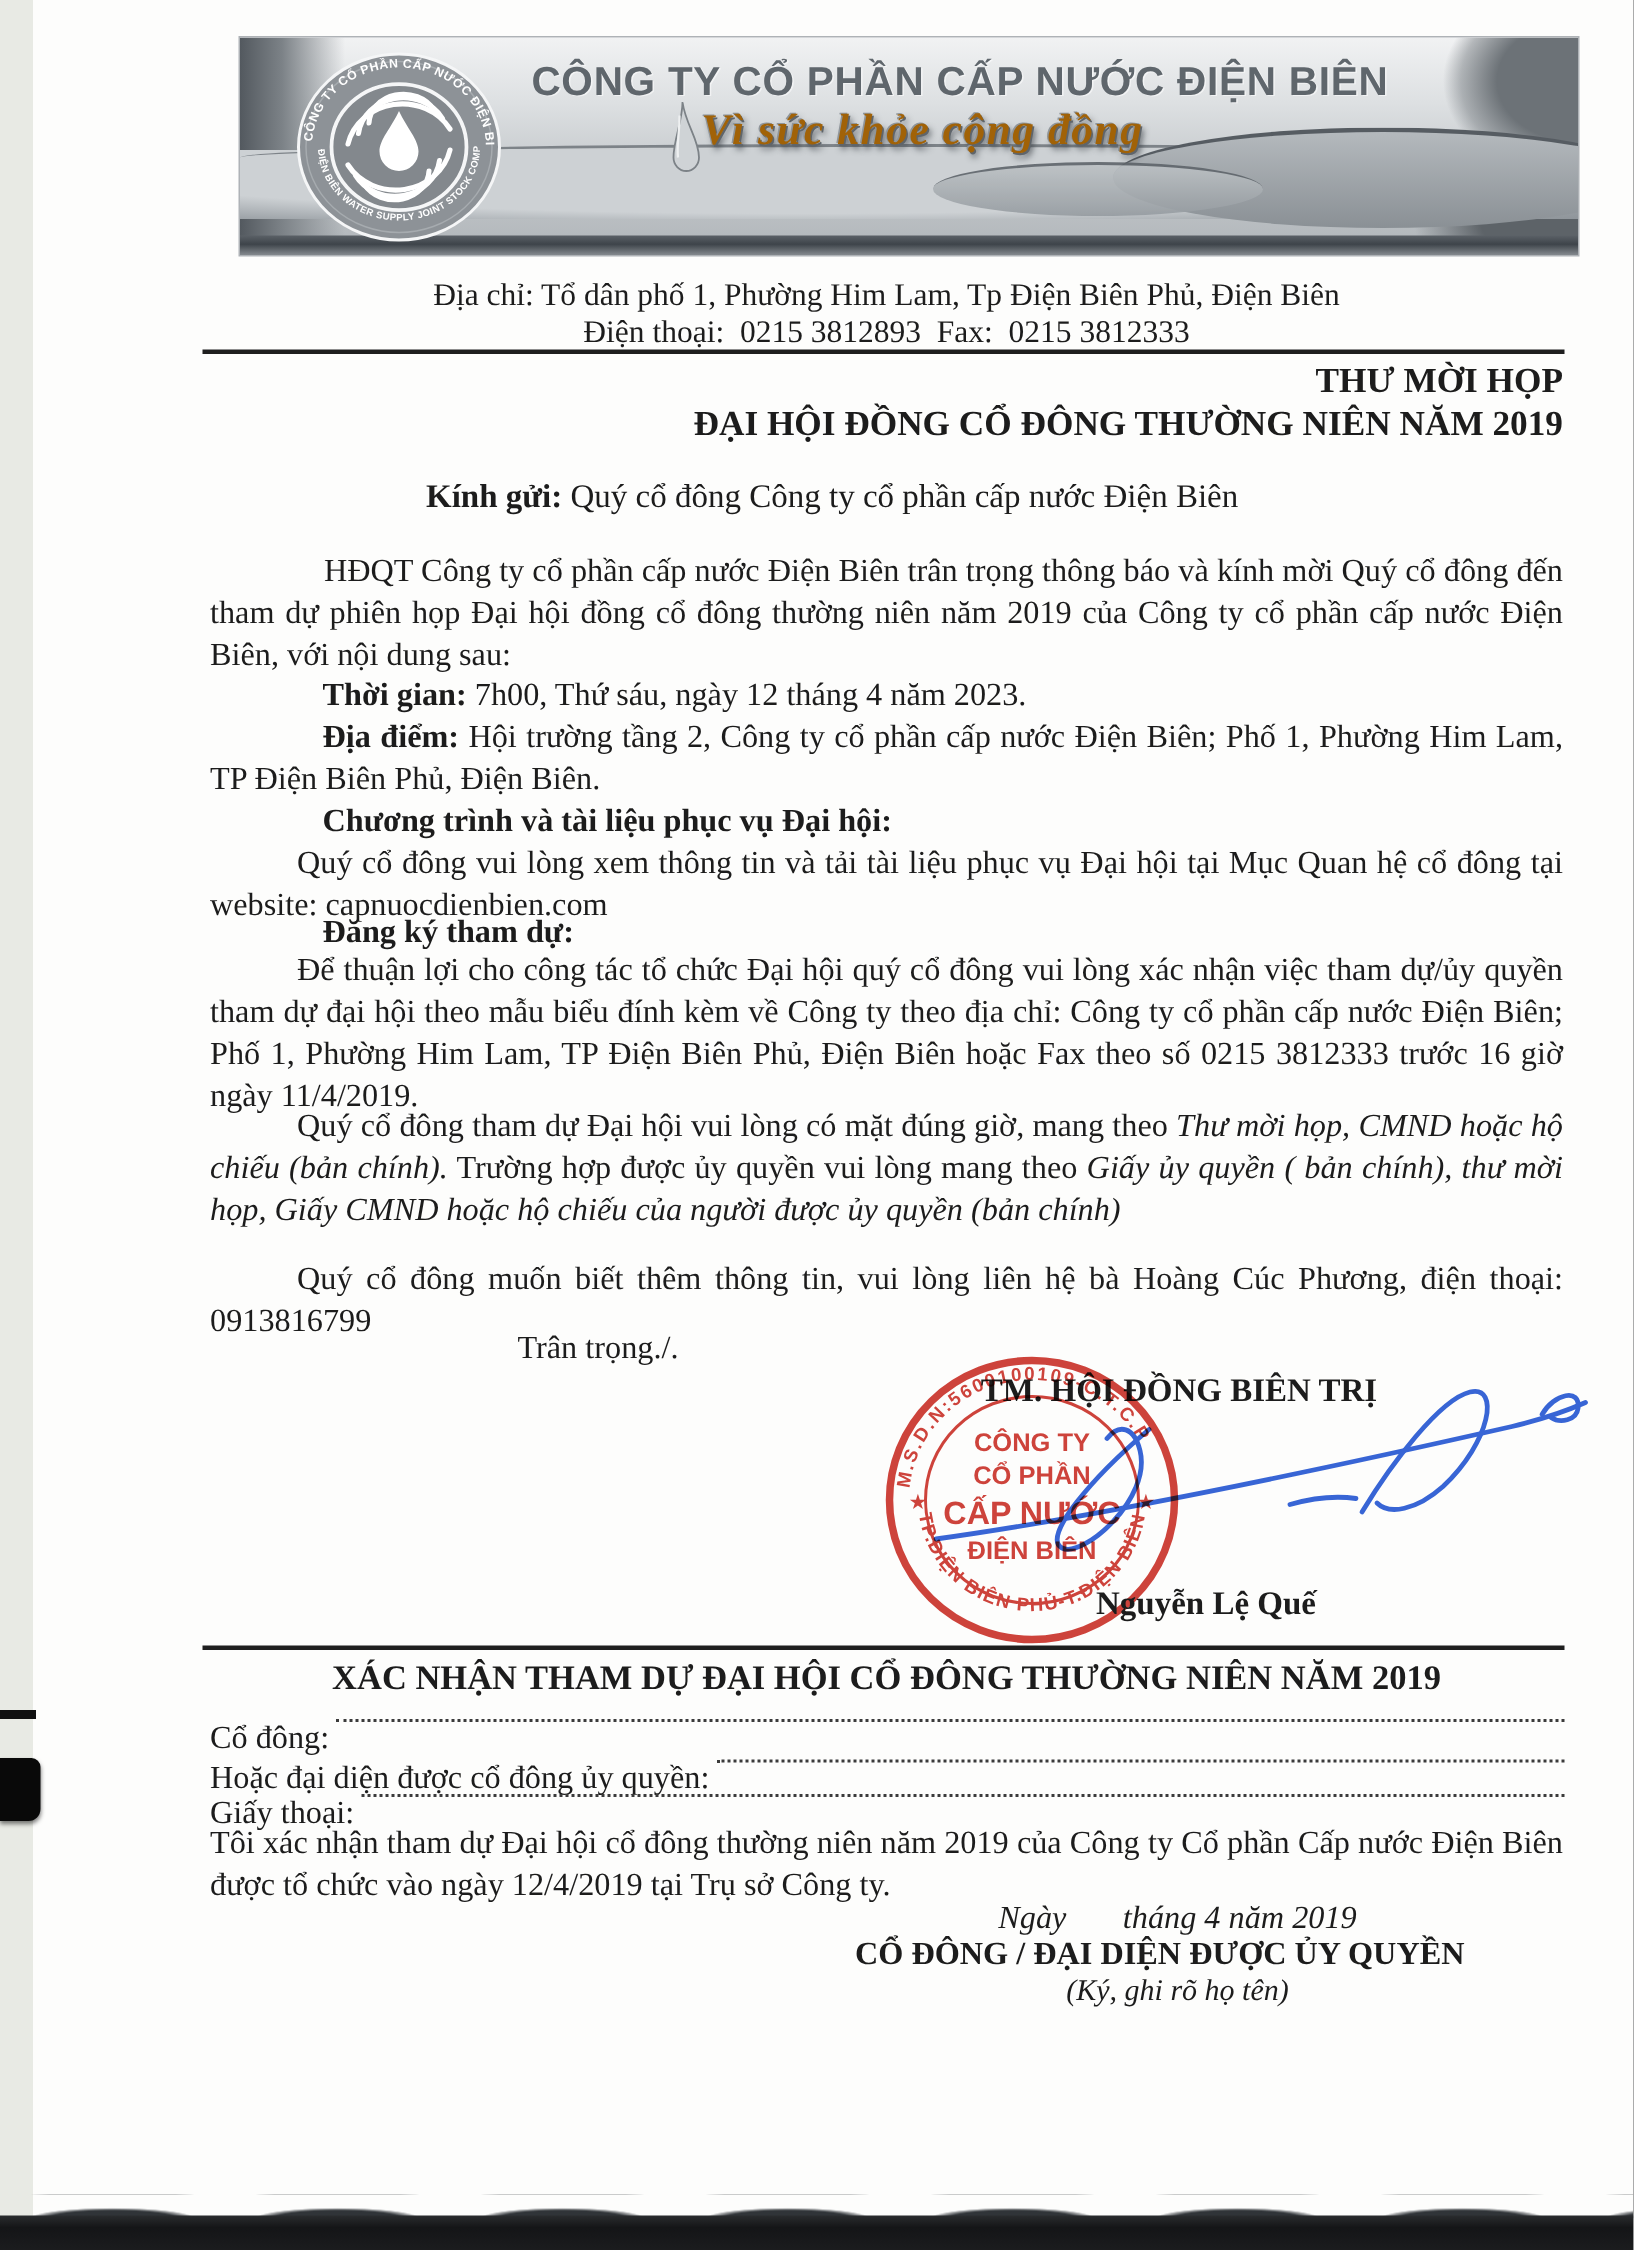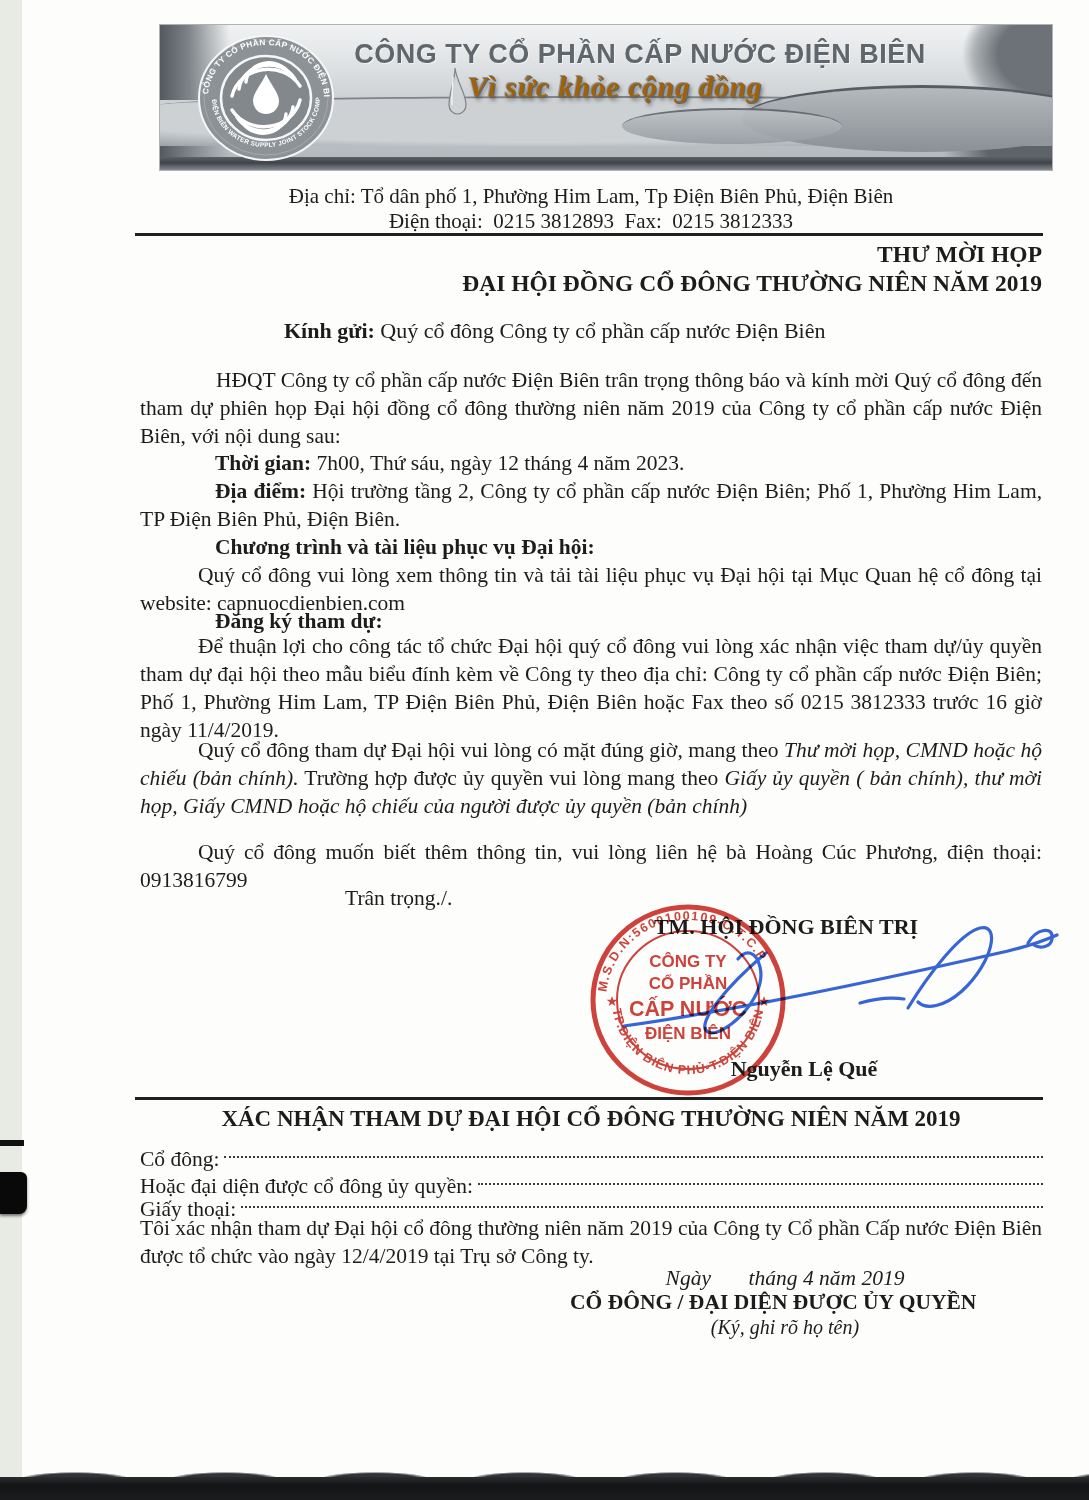--- a/index.html
+++ b/index.html
@@ -45,21 +45,21 @@
   .para{position:absolute;left:140px;width:902px;font-size:21.5px;line-height:28px;text-align:justify;}
   .ind76{text-indent:76px;} .ind75{text-indent:75px;} .ind58{text-indent:58px;}
   .b{font-weight:bold;} .i{font-style:italic;}
   .closing{position:absolute;left:345px;top:886px;font-size:21.5px;}
   .tm-line{position:absolute;left:566px;top:914px;width:440px;text-align:center;font-weight:bold;font-size:22px;}
   .signer-name{position:absolute;left:594px;top:1056px;width:420px;text-align:center;font-weight:bold;font-size:22px;}
   .stamp{position:absolute;left:583px;top:901px;mix-blend-mode:multiply;opacity:.93;}
   .signature{position:absolute;left:608px;top:913px;mix-blend-mode:multiply;}
   
   .conf-title{position:absolute;left:140px;top:1106px;width:902px;text-align:center;font-weight:bold;font-size:23px;}
-  .field-row{position:absolute;left:140px;width:903px;display:flex;align-items:center;font-size:21.5px;height:26px;}
+  .field-row{position:absolute;left:140px;width:903px;display:flex;align-items:flex-start;font-size:21.5px;height:26px;}
   .leader{flex:1;border-bottom:2.5px dotted #3b3b3b;margin:0 0 5px 5px;}
   .statement{position:absolute;left:140px;top:1214px;width:902px;font-size:21.5px;line-height:28px;text-align:justify;}
   .date-line{position:absolute;left:570px;top:1266px;width:430px;text-align:center;font-style:italic;font-size:21.5px;white-space:pre;}
   .signer-role{position:absolute;left:570px;top:1290px;width:430px;text-align:left;font-weight:bold;font-size:21.5px;}
   .sign-note{position:absolute;left:570px;top:1316px;width:430px;text-align:center;font-style:italic;font-size:20px;}
 </style>
 </head>
 <body>
 
 <div class="page">

